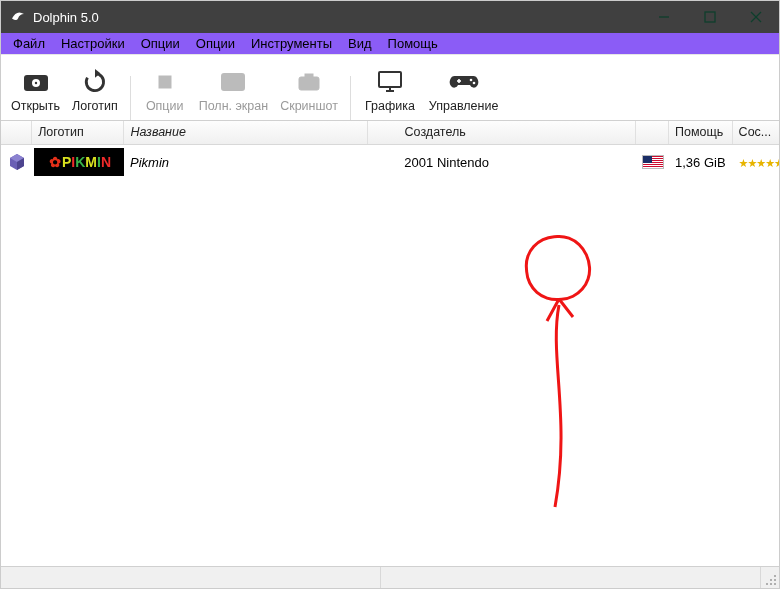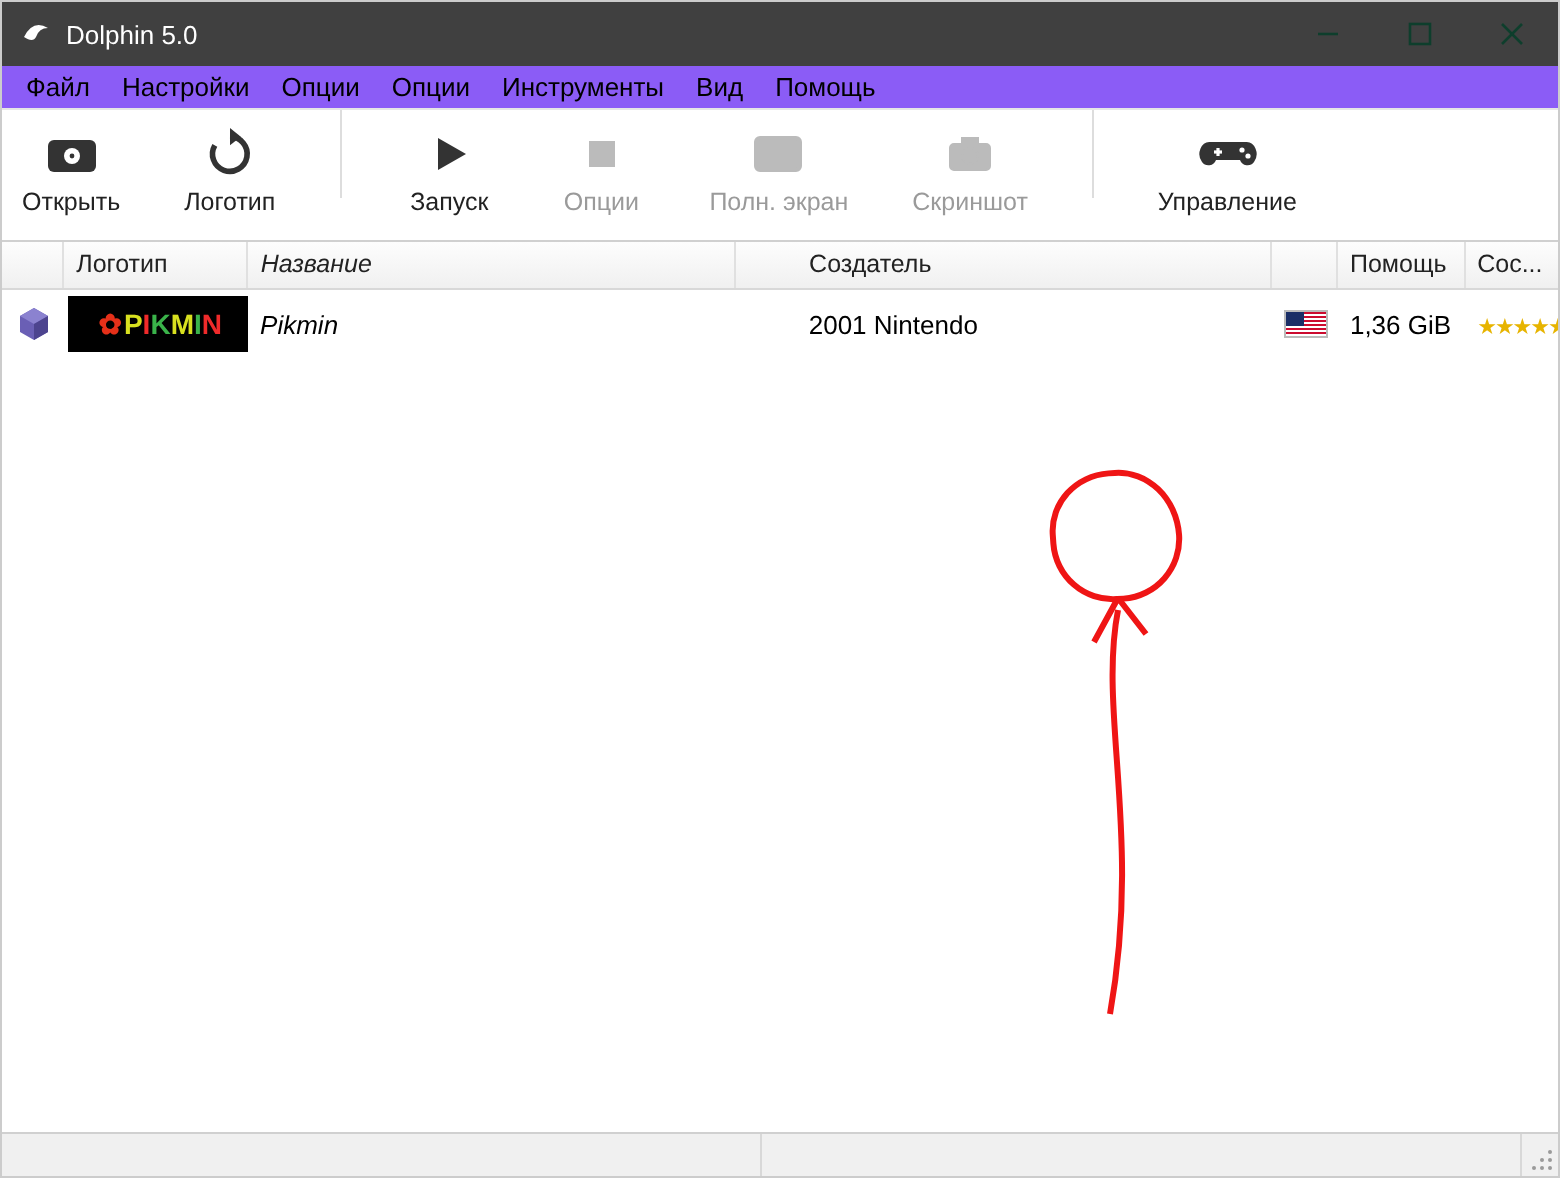--- a/index.html
+++ b/index.html
@@ -4,21 +4,21 @@
 <style>
   * { box-sizing: border-box; font-family: "Segoe UI", Tahoma, sans-serif; }
   body { margin: 0; width: 780px; height: 589px; overflow: hidden; background: #fff; border: 1px solid #ccc; position: relative; }
   .titlebar { height: 32px; background: #404040; color: #fff; display: flex; align-items: center; padding-left: 8px; font-size: 13px; }
   .titlebar .dolphin-logo { width: 18px; height: 18px; margin-right: 6px; }
   .titlebar .spacer { flex: 1; }
   .titlebar .winbtn { width: 46px; height: 32px; display: flex; align-items: center; justify-content: center; color: #004d33; }
   .titlebar .winbtn svg { stroke: #0e3e2c; }
   .menubar { height: 22px; background: #8b5cf6; display: flex; align-items: center; padding: 0 4px; font-size: 13px; border-bottom: 1px solid #e6e6e6;}
   .menubar .menuitem { padding: 2px 8px; cursor: default; }
-  .toolbar { height: 66px; background: #fff; display: flex; align-items: flex-start; padding: 0 4px; border-bottom: 1px solid #d0d0d0; gap: 20px;}
+  .toolbar { height: 66px; background: #fff; display: flex; align-items: flex-end; padding: 0 4px; border-bottom: 1px solid #d0d0d0;}
   .toolbtn { display: flex; flex-direction: column; align-items: center; justify-content: center; min-width: 56px; height: 60px; padding: 0 6px; font-size: 12.5px; color: #222; cursor: default; }
   .toolbtn.highlight { border: 2px solid transparent; }
   .toolbtn .iconslot { height: 30px; display:flex; align-items:center; justify-content:center; }
   .toolbtn.disabled { color: #9a9a9a; }
   .toolbtn.disabled svg * { stroke: #bbb !important; fill: #bbb !important; }
   .toolbtn .lbl { margin-top: 2px; white-space: nowrap;}
   .sep { width: 1px; height: 44px; background: #ddd; margin: 0 6px; }
   .listheader { height: 24px; background: linear-gradient(#fdfdfd,#f0f0f0); border-bottom: 1px solid #d8d8d8; display: flex; font-size: 12.5px; color: #222;}
   .listheader .col { border-right: 1px solid #e0e0e0; padding: 4px 6px; white-space: nowrap; overflow: hidden;}
   .row { display: flex; align-items:center; height: 34px; font-size: 13px; }
@@ -98,28 +98,20 @@
   <div class="toolbtn">
     <div class="iconslot">
       <svg width="26" height="26" viewBox="0 0 24 24">
           <path d="M12 4 a8 8 0 1 1 -7 4" fill="none" stroke="#333" stroke-width="2.6"></path>
           <path d="M12 0 L12 8 L17 4 Z" fill="#333"></path>
         </svg>
     </div>
     <div class="lbl">Логотип</div>
   </div>
   <div class="sep"></div>
-  <div class="toolbtn">
-    <div class="iconslot">
-      <svg width="22" height="22">
-          <path d="M5 3 L19 11 L5 19 Z" fill="#333"></path>
-        </svg>
-    </div>
-    <div class="lbl">Запуск</div>
-  </div>
   <div class="toolbtn disabled">
     <div class="iconslot">
       <svg width="20" height="20">
           <rect x="4" y="4" width="12" height="12" fill="#bbb"></rect>
         </svg>
     </div>
     <div class="lbl">Опции</div>
   </div>
   <div class="toolbtn disabled">
     <div class="iconslot">
@@ -134,20 +126,30 @@
     <div class="iconslot">
       <svg width="26" height="22">
           <rect x="3" y="6" width="20" height="13" rx="2" fill="#bbb"></rect>
           <rect x="9" y="3" width="8" height="4" fill="#bbb"></rect>
           <circle cx="13" cy="12" r="4" fill="#fff"></circle>
         </svg>
     </div>
     <div class="lbl">Скриншот</div>
   </div>
   <div class="sep"></div>
+  <div class="toolbtn highlight">
+    <div class="iconslot">
+      <svg width="28" height="24">
+          <rect x="3" y="2" width="22" height="15" rx="1" fill="none" stroke="#333" stroke-width="2"></rect>
+          <line x1="10" y1="21" x2="18" y2="21" stroke="#333" stroke-width="2"></line>
+          <line x1="14" y1="17" x2="14" y2="21" stroke="#333" stroke-width="2"></line>
+        </svg>
+    </div>
+    <div class="lbl">Графика</div>
+  </div>
   <div class="toolbtn">
     <div class="iconslot">
       <svg width="30" height="22">
           <path d="M6 5 h18 a5 6 0 0 1 4 10 a4 4 0 0 1 -7 -1 h-12 a4 4 0 0 1 -7 1 a5 6 0 0 1 4 -10 Z" fill="#333"></path>
           <circle cx="22" cy="9" r="1.3" fill="#fff"></circle>
           <circle cx="25" cy="12" r="1.3" fill="#fff"></circle>
           <line x1="8" y1="10" x2="12" y2="10" stroke="#fff" stroke-width="1.6"></line>
           <line x1="10" y1="8" x2="10" y2="12" stroke="#fff" stroke-width="1.6"></line>
         </svg>
     </div>

